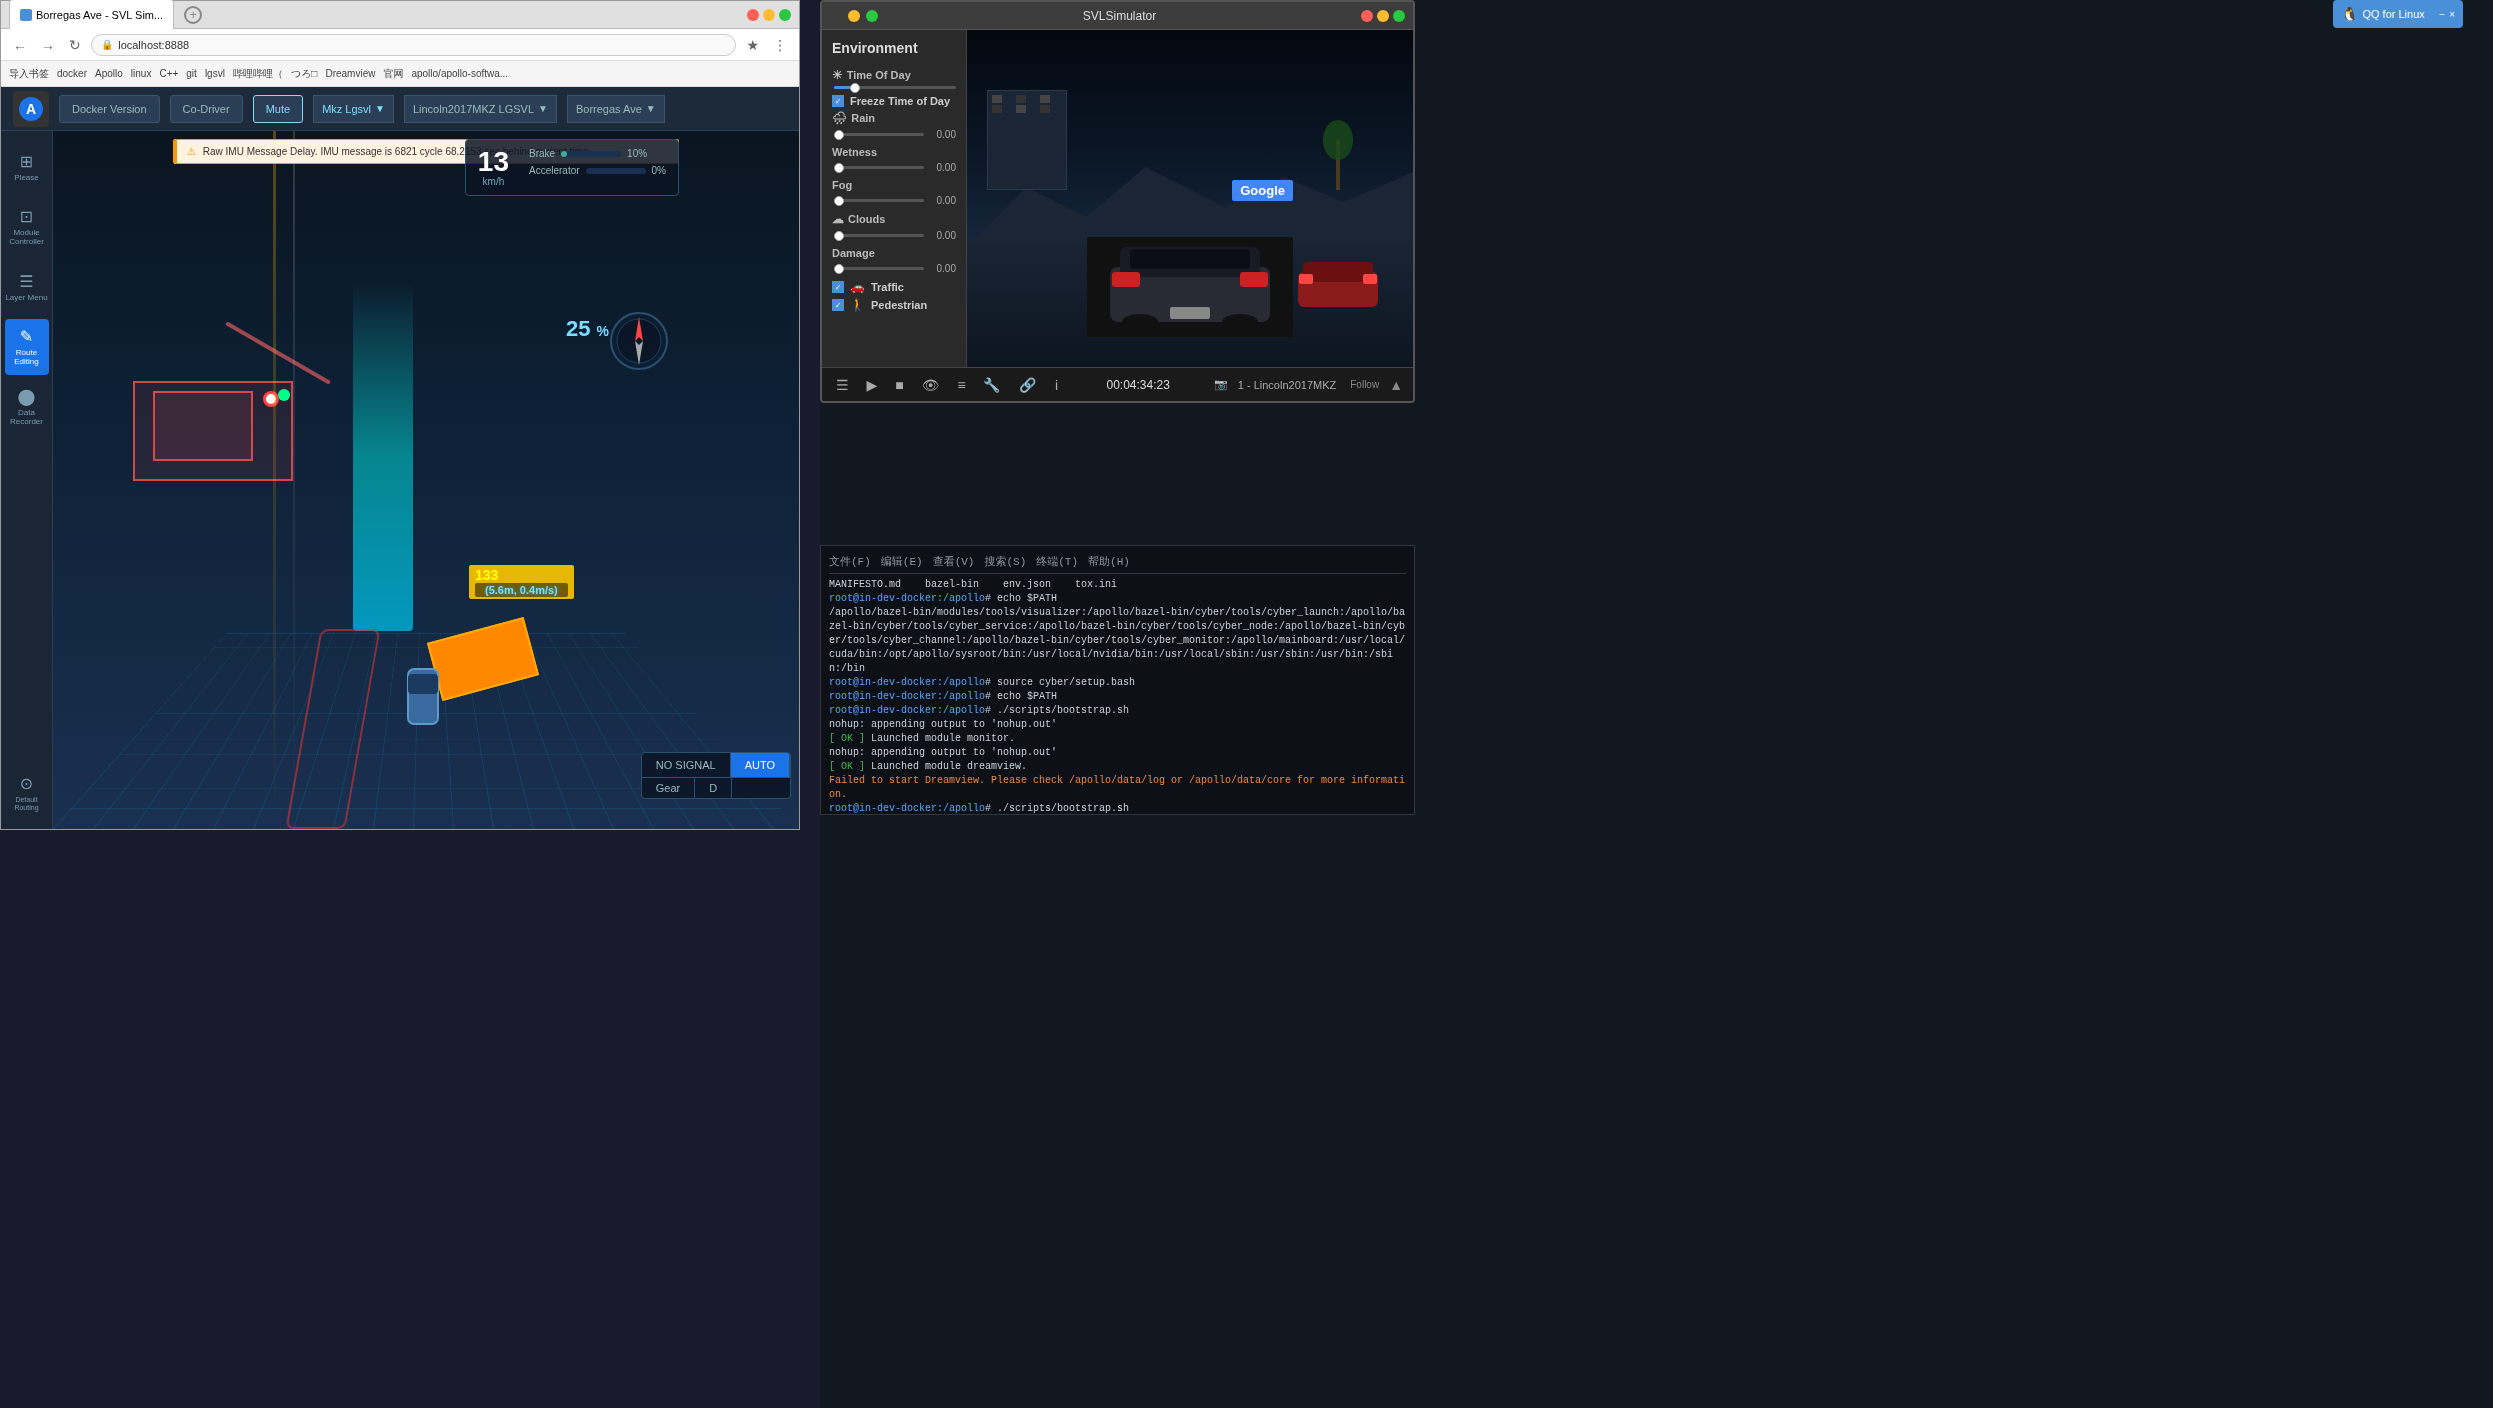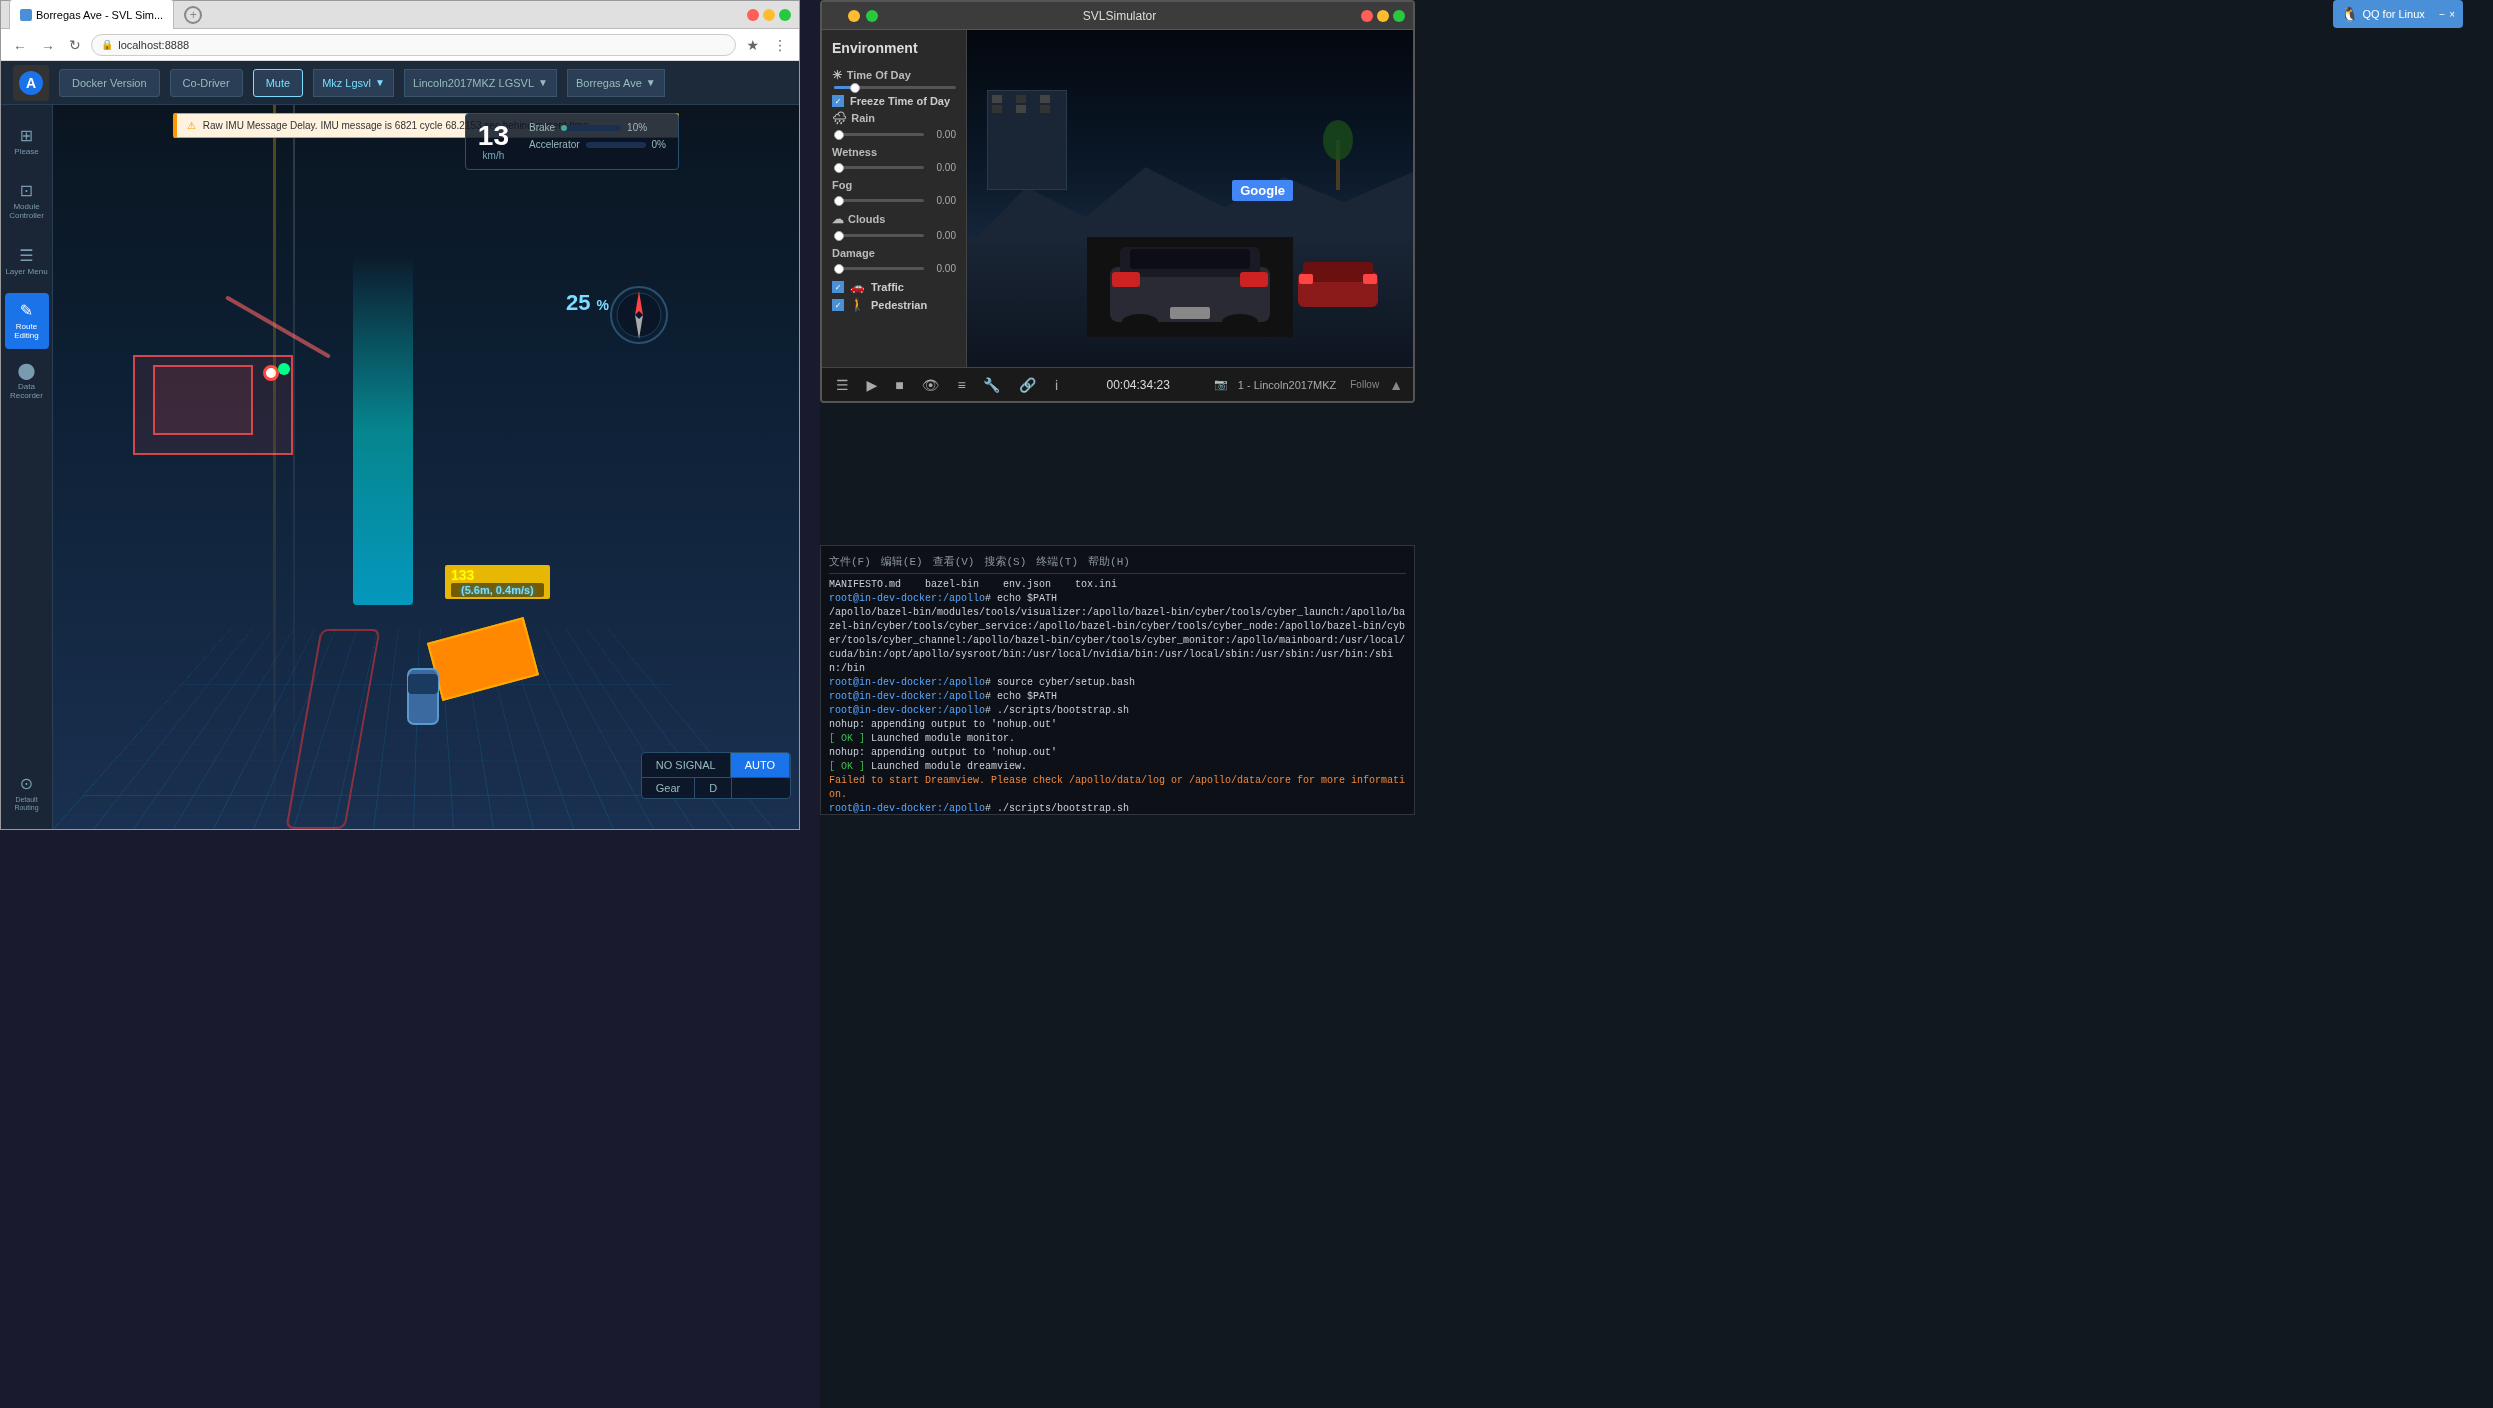--- a/index.html
+++ b/index.html
@@ -684,20 +684,34 @@
     <button class="nav-btn">→</button>
     <button class="nav-btn">↻</button>
     <div class="url-bar">
       <span style="color:#666;font-size:10px;">🔒</span>
       <span style="font-size:11px;color:#333;">localhost:8888</span>
     </div>
     <button class="nav-btn">★</button>
     <button class="nav-btn">⋮</button>
   </div>
 
+  <div id="browser-bookmarks">
+    <span>导入书签</span>
+    <span>docker</span>
+    <span>Apollo</span>
+    <span>linux</span>
+    <span>C++</span>
+    <span>git</span>
+    <span>lgsvl</span>
+    <span>哔哩哔哩（</span>
+    <span>つろ□</span>
+    <span>Dreamview</span>
+    <span>官网</span>
+    <span>apollo/apollo-softwa...</span>
+  </div>
 
   <div id="apollo-app">
 
     <div id="apollo-header">
       <div class="apollo-logo">
         <svg width="28" height="28" viewBox="0 0 28 28">
             <circle cx="14" cy="14" r="12" fill="#1a73e8"></circle>
             <text x="14" y="19" text-anchor="middle" fill="white" font-size="14" font-weight="bold">A</text>
           </svg>
       </div>
@@ -766,21 +780,21 @@
 
           <div style="position:absolute;top:220px;left:165px;width:120px;height:4px;background:rgba(255,100,100,0.6);border-radius:2px;transform:rotate(30deg);"></div>
 
           <div style="position:absolute;bottom:100px;left:350px;width:40px;height:70px;">
             <svg viewBox="0 0 40 70" width="40" height="70">
               <rect x="5" y="10" width="30" height="55" rx="6" fill="#3a6aa0" stroke="#5a9acc" stroke-width="2"></rect>
               <rect x="5" y="15" width="30" height="20" rx="4" fill="#1a3a60"></rect>
             </svg>
           </div>
 
-          <div class="car-annotation" style="bottom:230px;left:392px;">
+          <div class="car-annotation" style="bottom:230px;left:416px;">
             <div style="font-size:14px;color:#ffff00;font-weight:bold;text-shadow:0 0 4px rgba(255,200,0,0.8);">133</div>
             <div style="font-size:11px;color:#7bddff;font-weight:bold;text-shadow:0 0 4px rgba(0,180,255,0.8);background:rgba(0,0,0,0.5);padding:1px 10px;border-radius:2px;">(5.6m, 0.4m/s)</div>
           </div>
 
           <div style="position:absolute;top:0;left:220px;width:3px;height:100%;background:linear-gradient(to bottom,rgba(255,200,0,0.6),transparent);opacity:0.5;"></div>
           <div style="position:absolute;top:0;left:240px;width:2px;height:100%;background:linear-gradient(to bottom,rgba(255,255,255,0.4),transparent);opacity:0.4;"></div>
 
           <div style="position:absolute;bottom:0;left:250px;width:60px;height:200px;border:2px solid rgba(220,50,50,0.6);border-radius:8px;transform:skewX(-10deg);"></div>
         </div>
 

